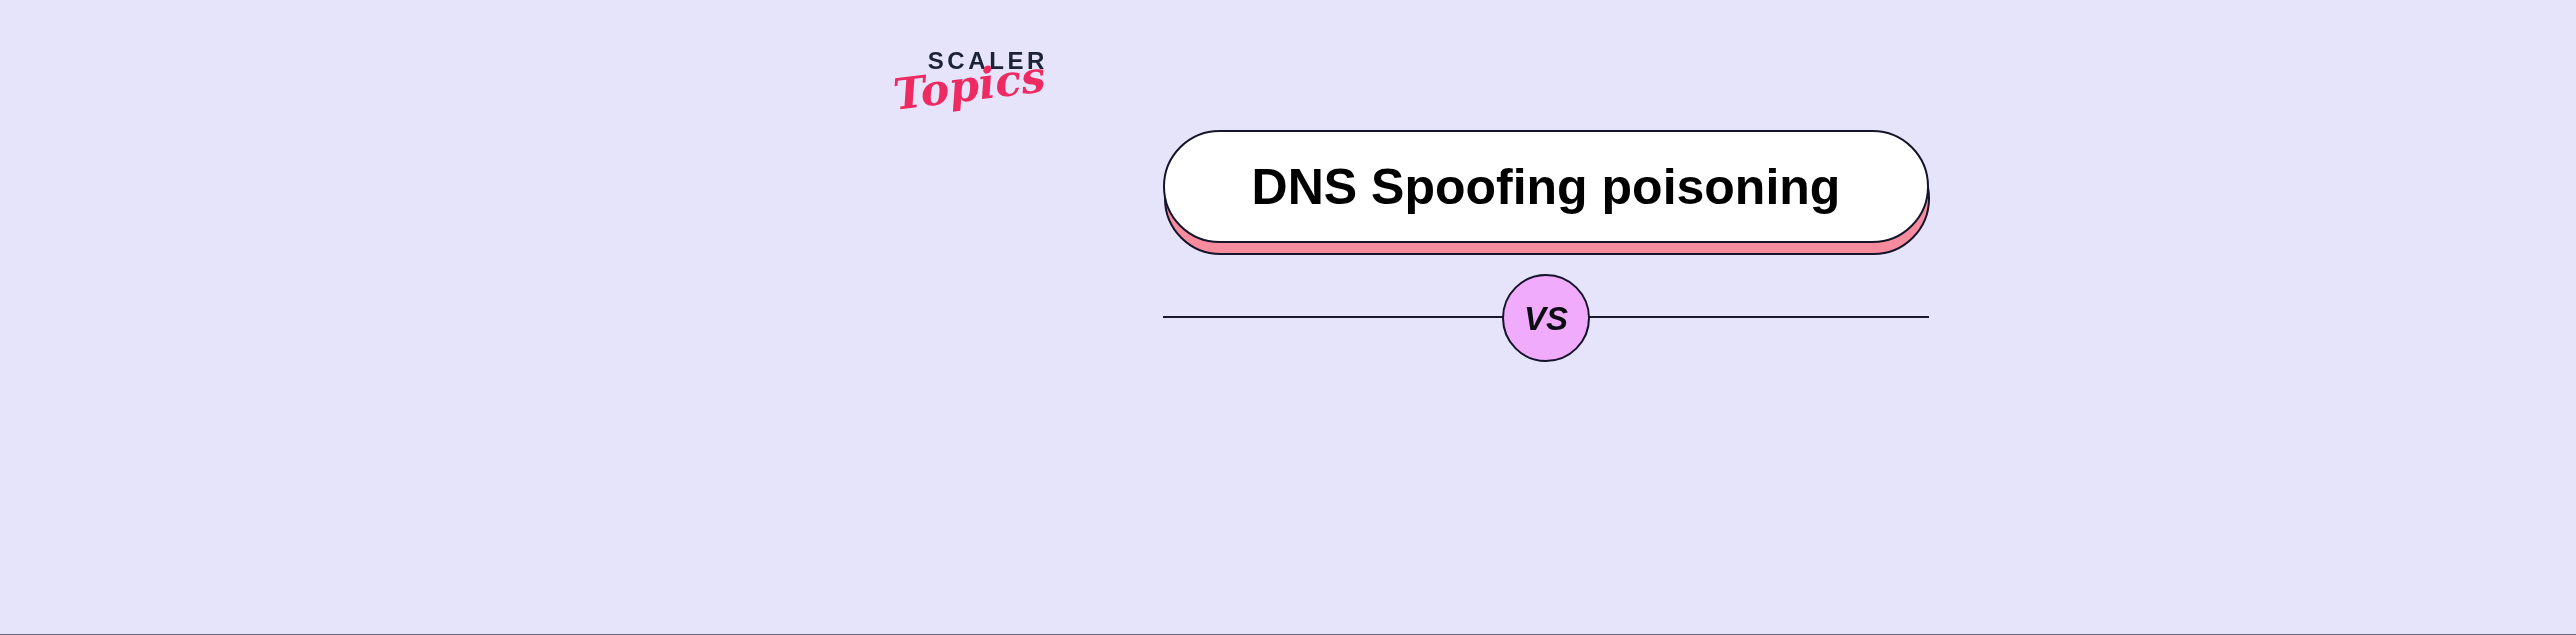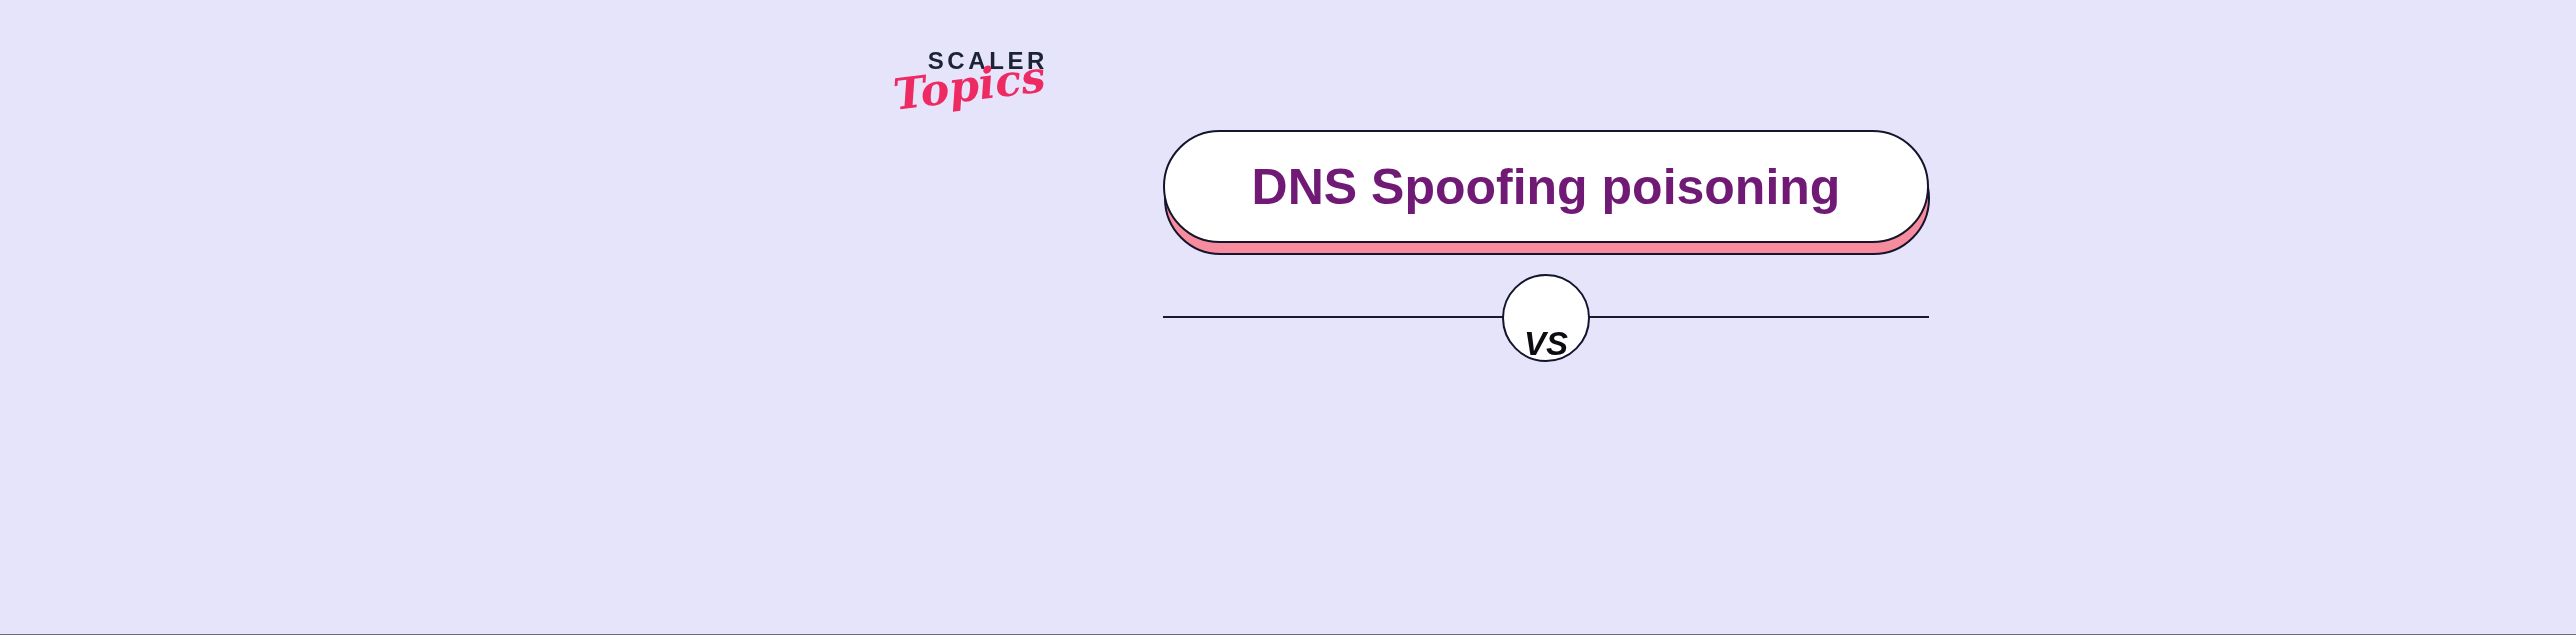--- a/index.html
+++ b/index.html
@@ -136,26 +136,26 @@
 <div class="stage" style="background-color: rgb(230, 228, 250);">
 
   <div class="logo">
     <div class="logo-brand" style="color: rgb(28, 35, 55);">SCALER</div>
     <div class="logo-sub" style="color: rgb(238, 42, 98);">Topics</div>
   </div>
 
   <div class="pill pill-top">
     <div class="pill-shadow" style="background-color: rgb(247, 140, 159); border-color: rgb(20, 20, 43);"></div>
     <div class="pill-face" style="border-color: rgb(20, 20, 43);">
-      <span class="pill-label" style="color: #701a75;">DNS Spoofing poisoning</span>
+      <span class="pill-label" style="color: #000000;">DNS Spoofing poisoning</span>
     </div>
   </div>
 
   <div class="vs-line" style="background-color: rgb(26, 26, 46);"></div>
 
-  <div class="vs-badge" style="background-color: #ffffff; border-color: rgb(20, 20, 43); align-items: flex-end;">
+  <div class="vs-badge" style="background-color: #f0abfc; border-color: rgb(20, 20, 43);">
     <span class="vs-text" style="color: rgb(12, 12, 18);">VS</span>
   </div>
 
 
   <div class="bottom-rule" style="background-color: rgb(106, 106, 120);"></div>
 </div>
 
 
 </body></html>

